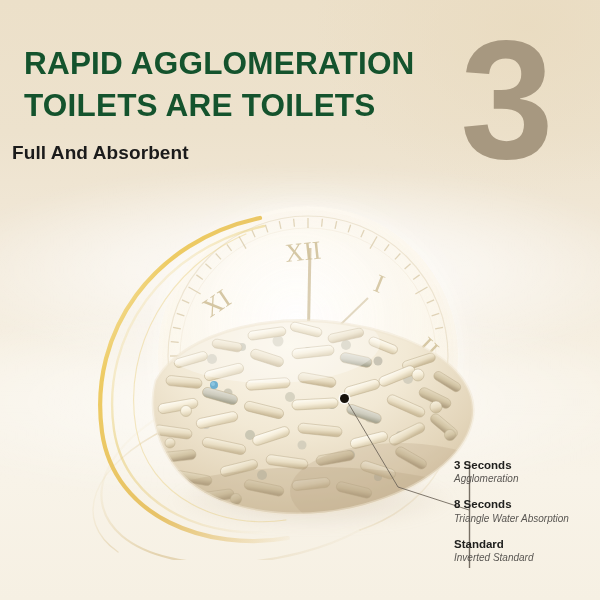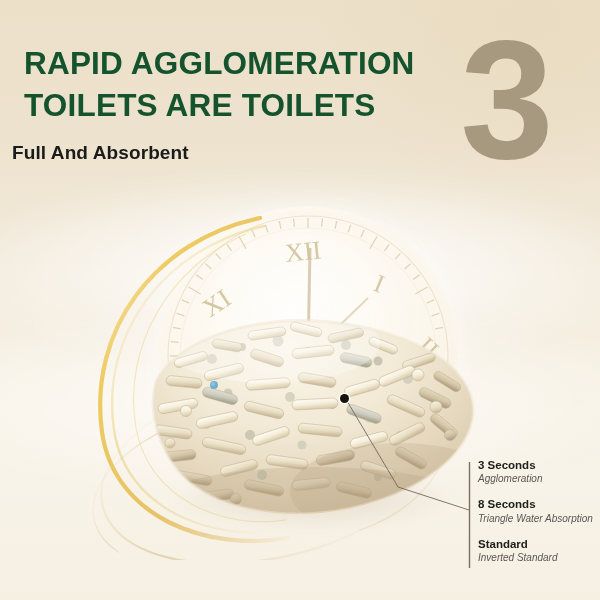--- a/index.html
+++ b/index.html
@@ -163,21 +163,21 @@
     position: absolute;
     left: 0; top: 0;
     width: 600px; height: 600px;
     z-index: 15;
     pointer-events: none;
   }
 
   
   .annotations {
     position: absolute;
-    left: 478px; top: 458px;
+    left: 454px; top: 458px;
     width: 120px;
     z-index: 18;
   }
   .anno-item { margin-bottom: 12px; }
   .anno-item:last-child { margin-bottom: 12px; }
   .anno-title {
     font-size: 11.5px;
     font-weight: bold;
     color: #20201e;
     line-height: 1.25;

